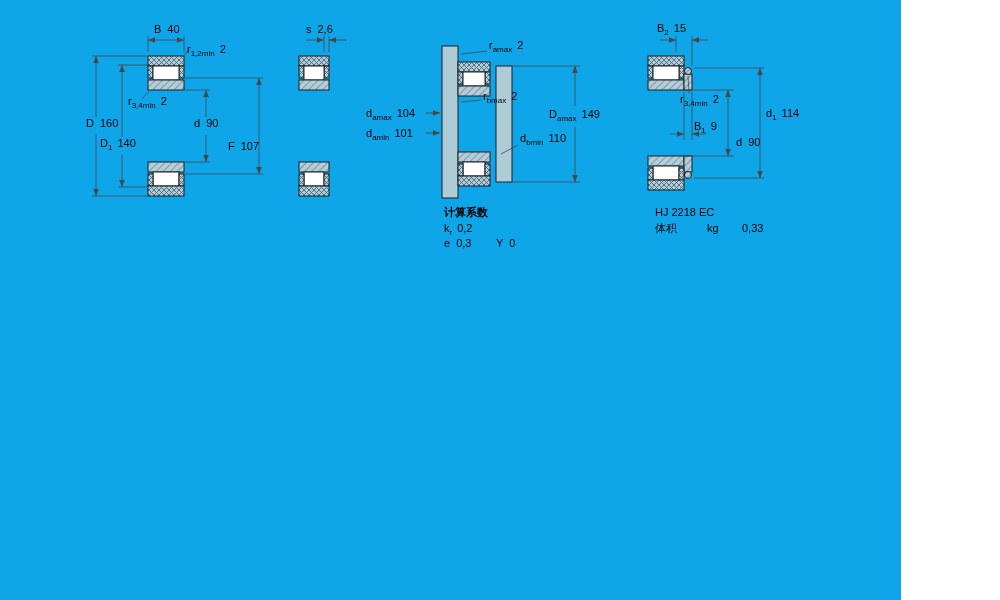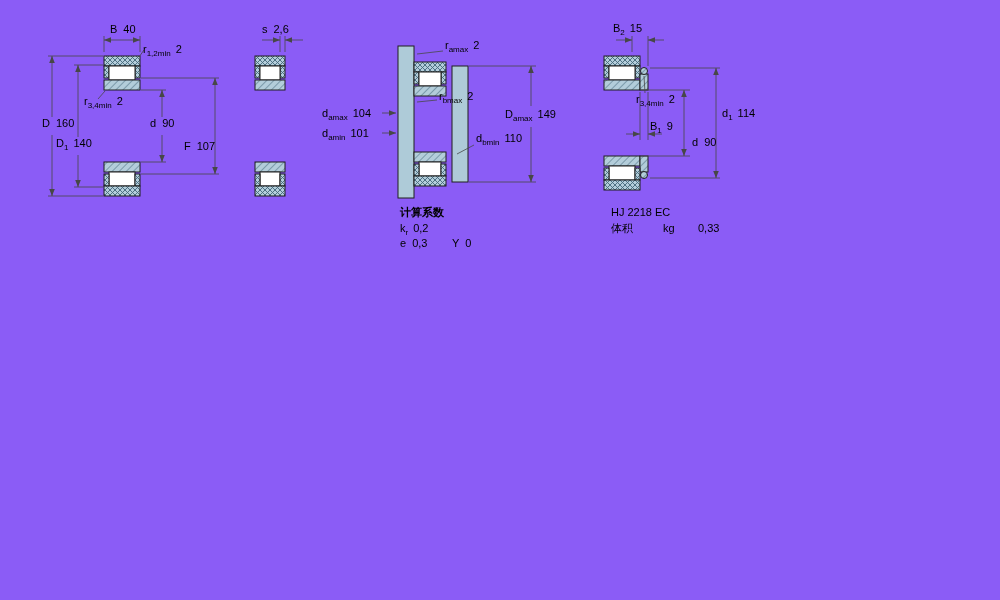--- a/index.html
+++ b/index.html
@@ -1,16 +1,16 @@
 <!DOCTYPE html>
 <html><head>
 <meta charset="utf-8">
 <style>
   html,body{margin:0;padding:0;background:#ffffff;}
-  .canvas{position:relative;width:1000px;height:600px;background:#8b5cf6;overflow:hidden;}
+  .canvas{position:relative;width:857px;height:600px;background:#0ea5e9;overflow:hidden;padding-left:44px;}
   svg text{font-family:"Liberation Sans","DejaVu Sans",sans-serif;font-size:11px;fill:#000000;}
   svg .sub{font-size:8px;}
   svg .bold{font-weight:bold;}
   .shape{stroke:#1f1f1f;stroke-width:1;}
   .solidfill{fill:#aecbd8;}
   .roller{fill:#ffffff;}
   .dim,.ext,.leader{stroke:#474747;stroke-width:0.8;fill:none;}
 </style>
 </head>
 <body>

